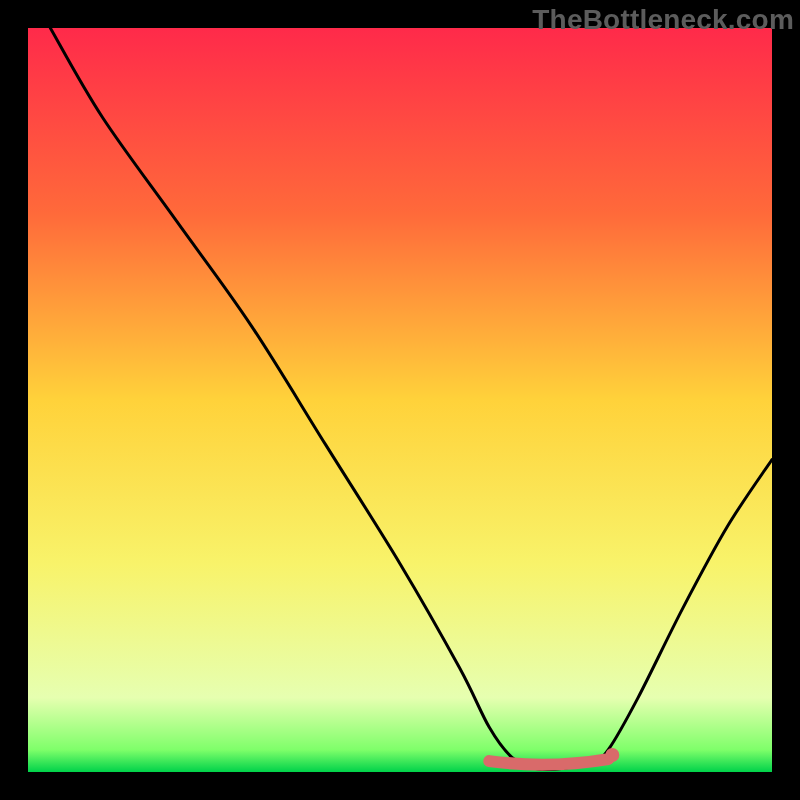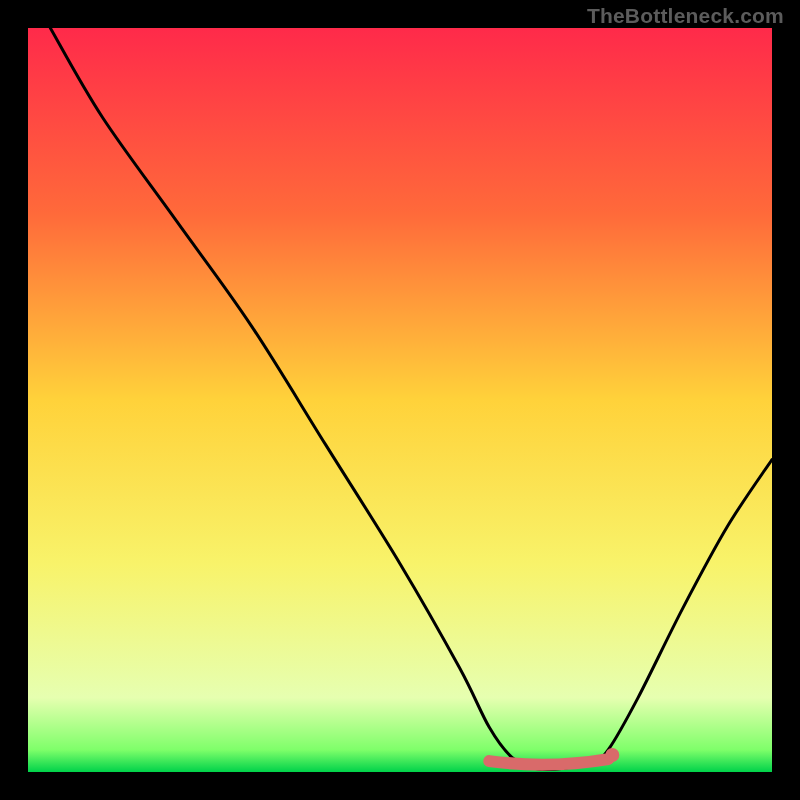--- a/index.html
+++ b/index.html
@@ -13,23 +13,23 @@
   }
   .frame {
     position: relative;
     width: 800px;
     height: 800px;
     background: #000;
   }
   .watermark {
     position: absolute;
     top: 4px;
-    right: 16px;
+    right: 6px;
     color: #5c5c5c;
-    font-size: 21px;
+    font-size: 28px;
     font-weight: 600;
     letter-spacing: 0.2px;
     z-index: 5;
   }
   .plot {
     position: absolute;
     left: 28px;
     top: 28px;
     width: 744px;
     height: 744px;

